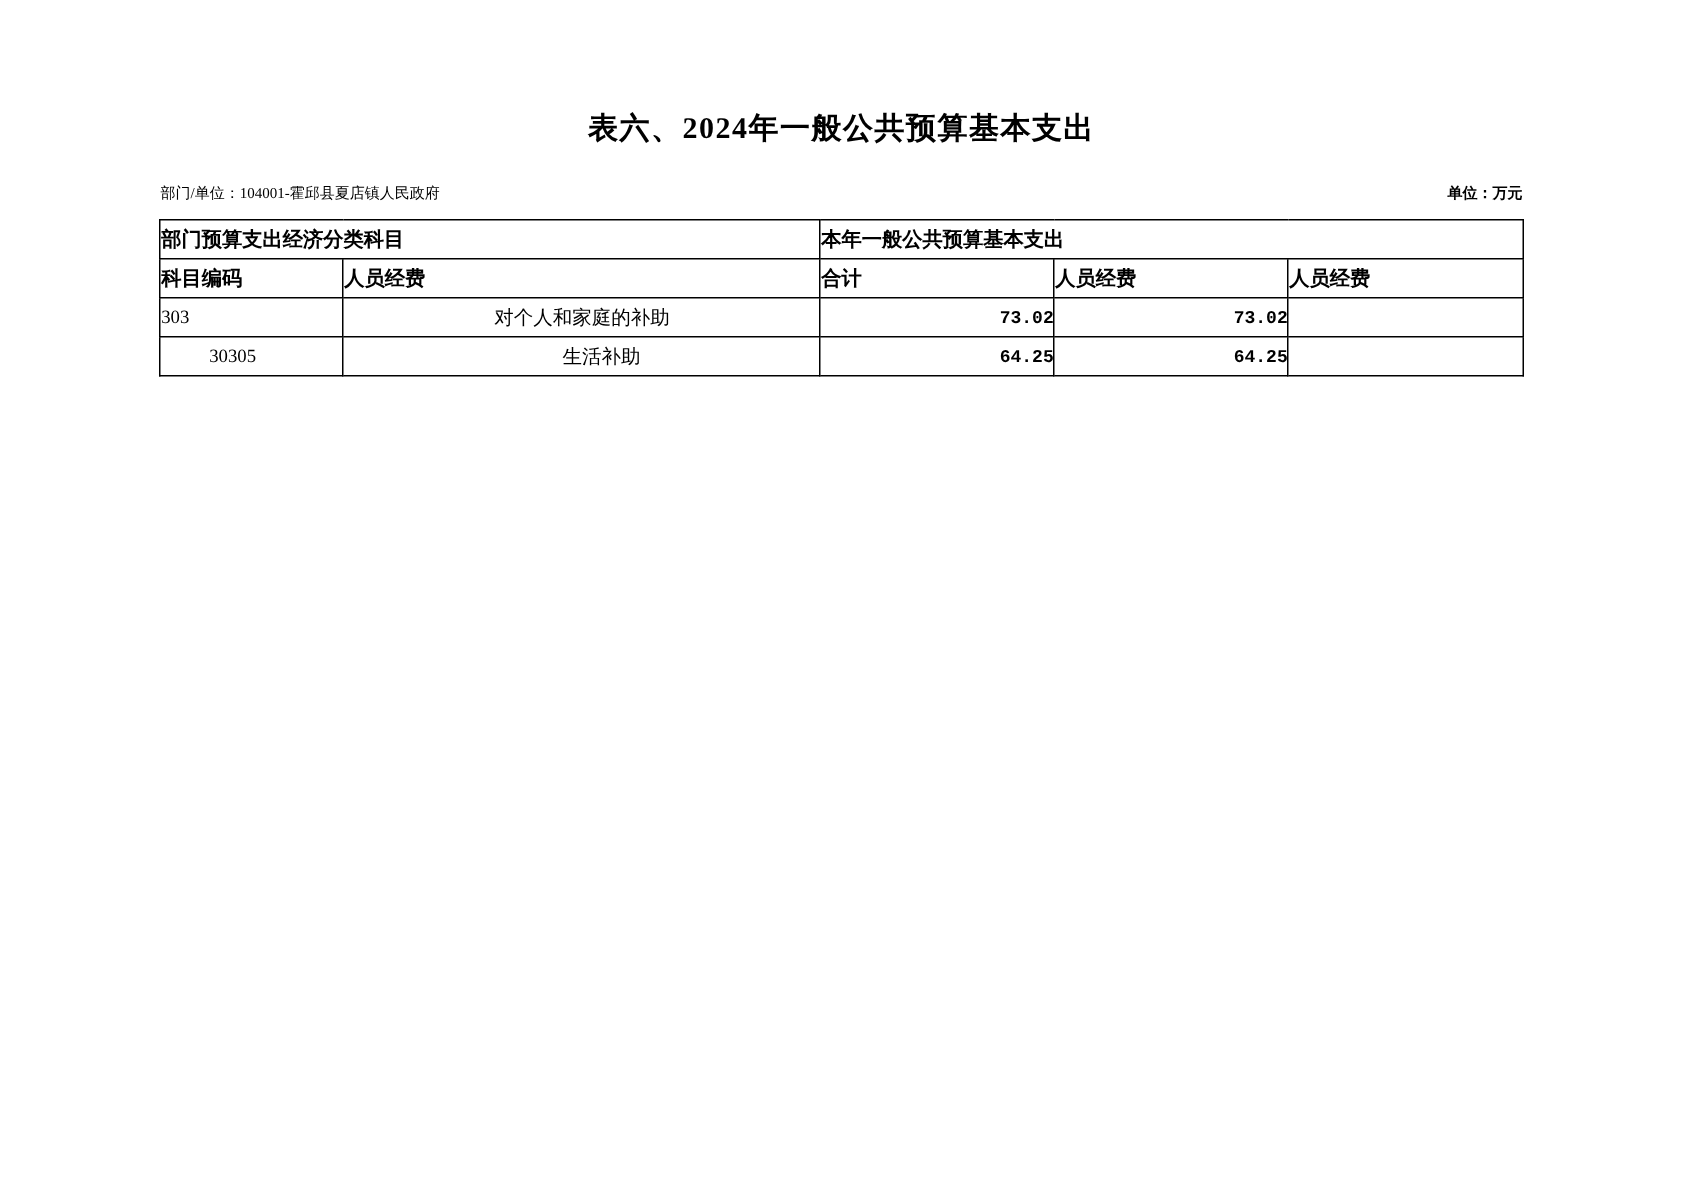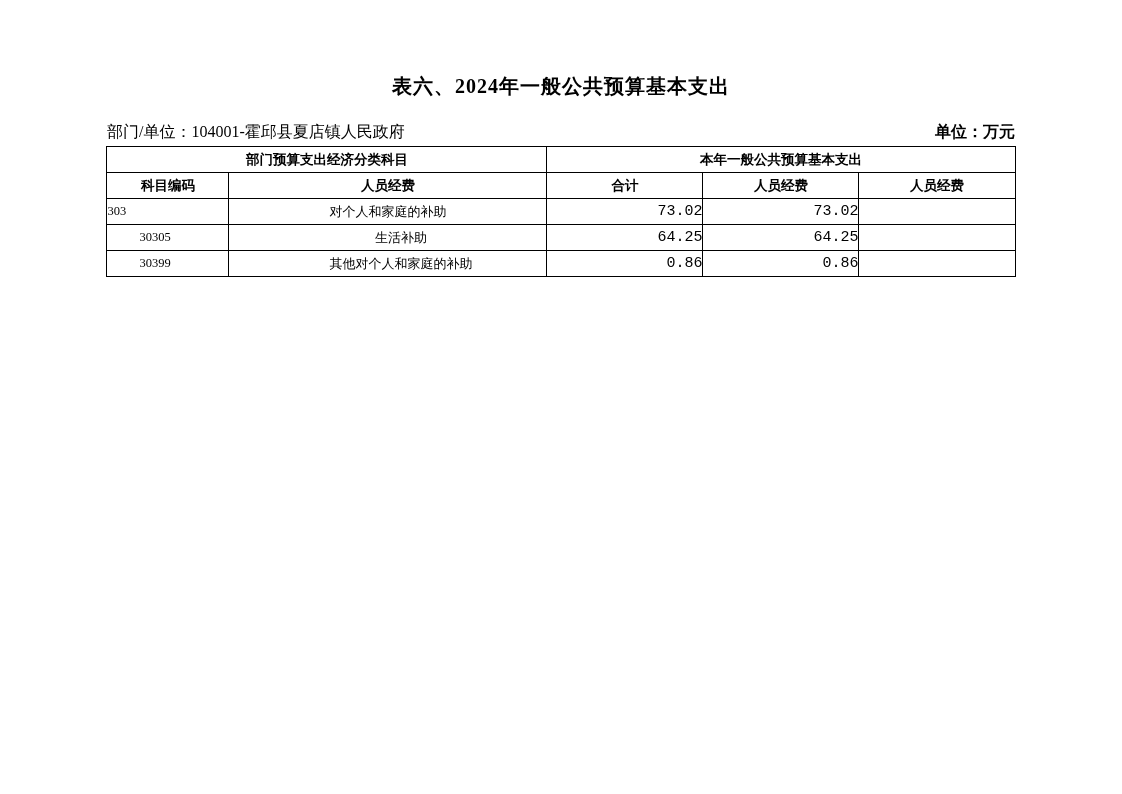--- a/index.html
+++ b/index.html
@@ -26,21 +26,21 @@
     font-weight: bold;
     letter-spacing: 1px;
     margin-top: 72px;
     margin-bottom: 0;
     line-height: 1.4;
   }
   .meta-row {
     position: relative;
     width: 908px;
     margin: 22px auto 6px auto;
-    font-size: 16px;
+    font-size: 10px;
     height: 18px;
     text-align: center;
   }
   .meta-left {
     position: absolute;
     left: 0;
     top: 0;
     white-space: nowrap;
   }
   .meta-right {
@@ -59,21 +59,21 @@
   }
   table.budget th,
   table.budget td {
     border: 1px solid #000000;
     padding: 0;
     height: 25px;
     vertical-align: middle;
   }
   .th-group,
   .th-col {
-    text-align: center;
+    text-align: left;
     font-weight: bold;
     font-size: 13.5px;
     margin-top: 48px;
   }
   .cell-code {
     text-align: left;
     padding-left: 8px;
     font-size: 12.5px;
   }
   .cell-code.indent {
@@ -84,21 +84,22 @@
     padding-left: 10px;
     font-size: 13px;
   }
   .cell-name.indent {
     padding-left: 26px;
   }
   .cell-num {
     text-align: right;
     padding-right: 10px;
     font-family: "Liberation Mono", "DejaVu Sans Mono", monospace;
-    font-size: 15px;
+    font-size: 12px;
+    font-weight: bold;
   }
   .note-cell {
     text-align: left;
     padding-left: 8px;
     font-size: 12.5px;
     height: 26px;
   }
   col.c-code { width: 122px; }
   col.c-name { width: 318px; }
   col.c-total { width: 156px; }
@@ -146,23 +147,16 @@
         <td class="cell-num">73.02</td>
         <td class="cell-num"></td>
       </tr>
       <tr>
         <td class="cell-code indent">30305</td>
         <td class="cell-name indent">生活补助</td>
         <td class="cell-num">64.25</td>
         <td class="cell-num">64.25</td>
         <td class="cell-num"></td>
       </tr>
-      <tr>
-        <td class="cell-code indent">30399</td>
-        <td class="cell-name indent">其他对个人和家庭的补助</td>
-        <td class="cell-num">0.86</td>
-        <td class="cell-num">0.86</td>
-        <td class="cell-num"></td>
-      </tr>
     </tbody>
   </table>
 
 </div>
 
 </body></html>

